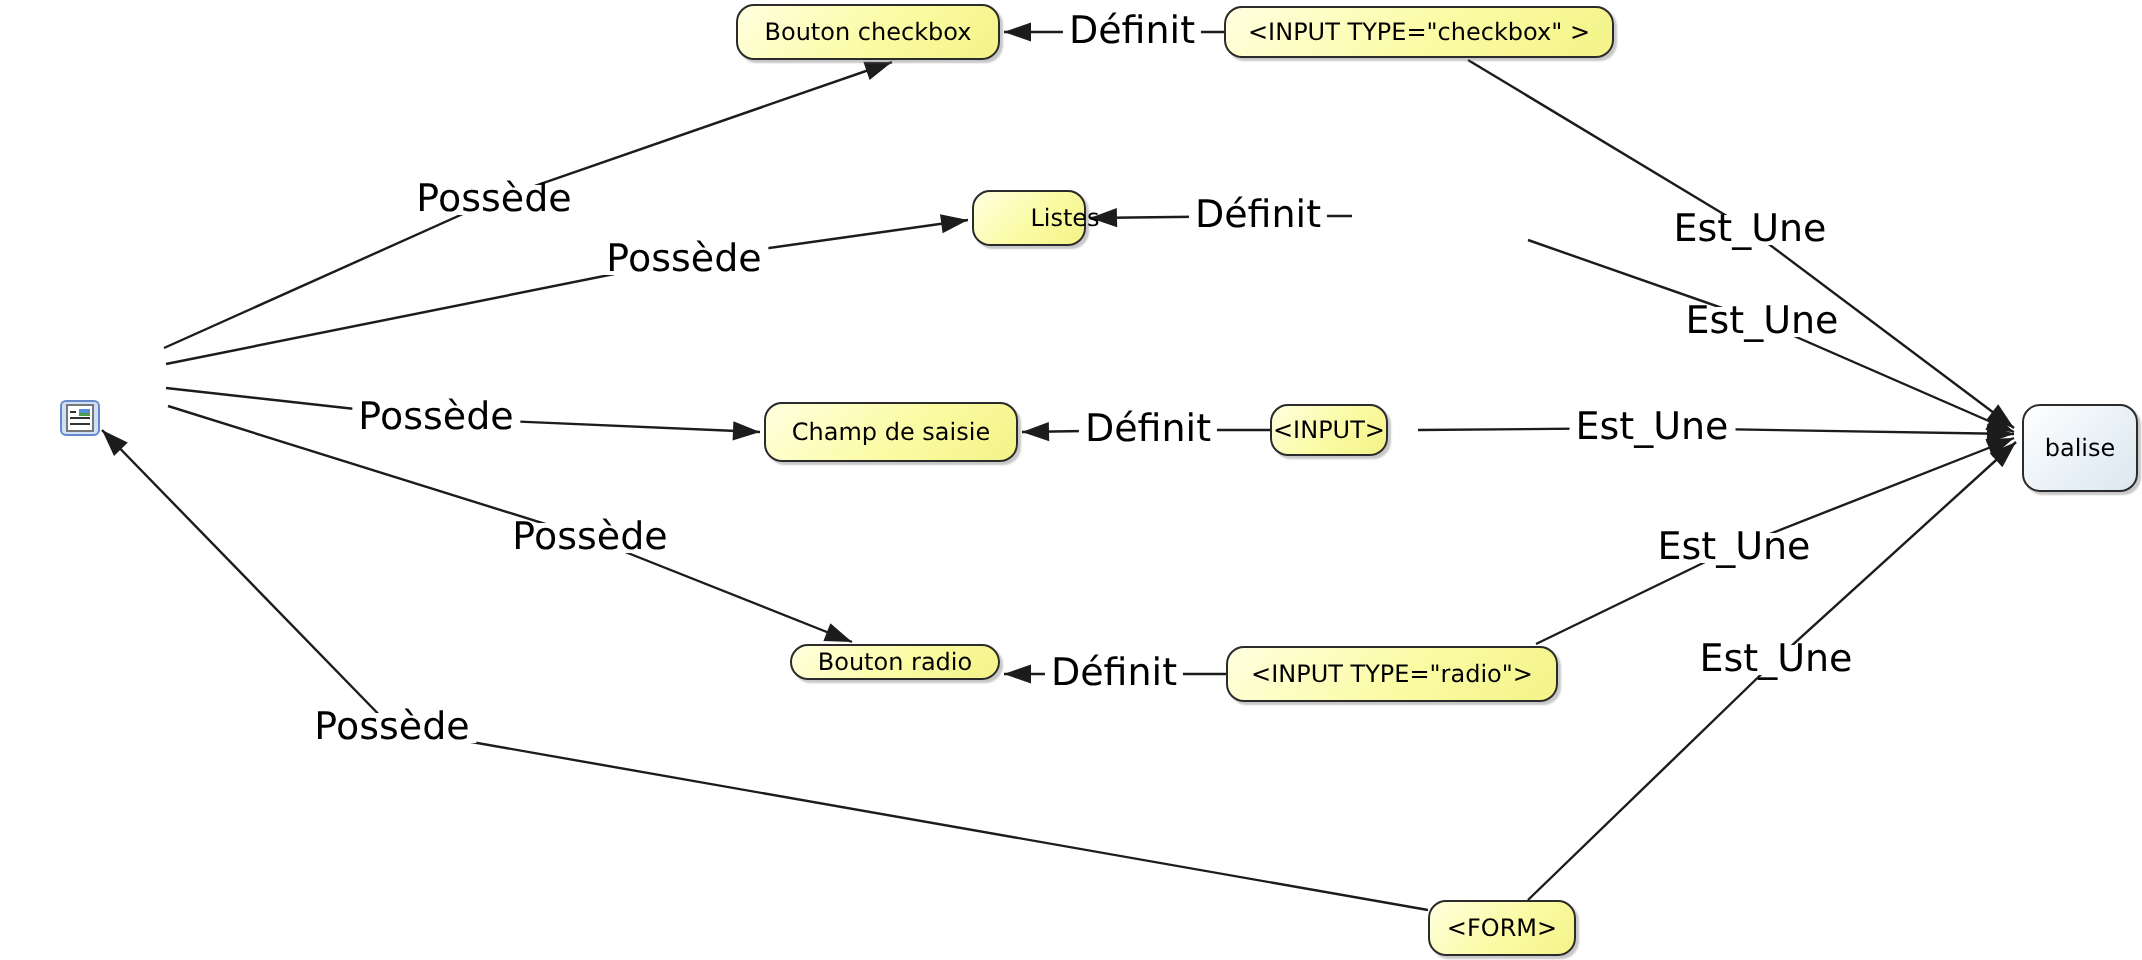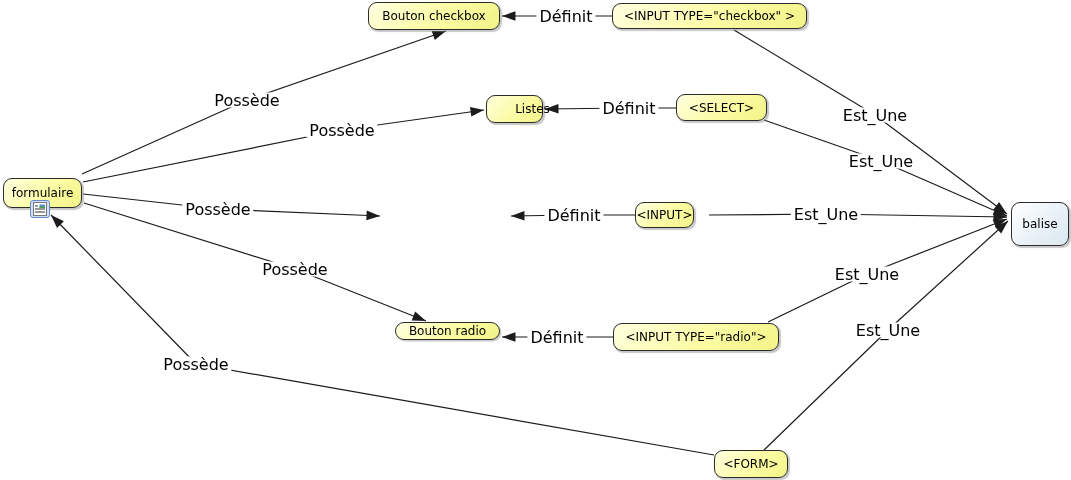--- a/index.html
+++ b/index.html
@@ -19,21 +19,21 @@
     position: absolute;
     left: 0; top: 0;
     width: 1071px;
     height: 480px;
   }
   .edge-label {
     position: absolute;
     transform: translate(-50%, -50%);
     background: #ffffff;
     color: #000000;
-    font-size: 16px;
+    font-size: 19px;
     line-height: 15px;
     padding: 0 3px;
     white-space: nowrap;
     z-index: 3;
   }
   .node {
     position: absolute;
     box-sizing: border-box;
     display: flex;
     align-items: center;
@@ -142,25 +142,24 @@
     <div class="edge-label" style="left: 196px; top: 364px;">Possède</div>
     <div class="edge-label" style="left: 566px; top: 16px;">Définit</div>
     <div class="edge-label" style="left: 629px; top: 108px;">Définit</div>
     <div class="edge-label" style="left: 574px; top: 215px;">Définit</div>
     <div class="edge-label" style="left: 557px; top: 337px;">Définit</div>
     <div class="edge-label" style="left: 875px; top: 115px;">Est_Une</div>
     <div class="edge-label" style="left: 881px; top: 161px;">Est_Une</div>
     <div class="edge-label" style="left: 826px; top: 214px;">Est_Une</div>
     <div class="edge-label" style="left: 867px; top: 274px;">Est_Une</div>
     <div class="edge-label" style="left: 888px; top: 330px;">Est_Une</div>
-    <div class="node yellow" style="left: 3px; top: 178px; width: 79px; height: 30px;">formulaire</div>
     <div class="node yellow" style="left: 368px; top: 2px; width: 132px; height: 28px;">Bouton checkbox</div>
     <div class="node yellow" style="left: 612px; top: 3px; width: 195px; height: 26px;">&lt;INPUT TYPE="checkbox" &gt;</div>
     <div class="node yellow" style="left: 486px; top: 95px; width: 57px; height: 28px; padding-left: 36px;">Listes</div>
-    <div class="node yellow" style="left: 676px; top: 94px; width: 91px; height: 27px;">&lt;SELECT&gt;</div>
+    <div class="node yellow" style="left: 382px; top: 201px; width: 127px; height: 30px;">Champ de saisie</div>
     <div class="node yellow" style="left: 635px; top: 202px; width: 59px; height: 26px;">&lt;INPUT&gt;</div>
     <div class="node yellow" style="left: 395px; top: 322px; width: 105px; height: 18px;">Bouton radio</div>
     <div class="node yellow" style="left: 613px; top: 323px; width: 166px; height: 28px;">&lt;INPUT TYPE="radio"&gt;</div>
     <div class="node yellow" style="left: 714px; top: 450px; width: 74px; height: 28px; text-align: right;">&lt;FORM&gt;</div>
     <div class="node blue" style="left: 1011px; top: 202px; width: 58px; height: 44px;">balise</div>
     <div class="resource-icon" style="left: 30px; top: 200px;"><svg width="20" height="18" viewBox="0 0 20 18">
         <rect x="0.5" y="0.5" width="19" height="17" rx="2.5" fill="#cfe0f7" stroke="#6688cc"></rect>
         <rect x="3.5" y="2.5" width="13" height="13" fill="#ffffff" stroke="#777777" stroke-width="1"></rect>
         <rect x="9.5" y="4.5" width="5.5" height="3.5" fill="#5b8dd6"></rect>
         <rect x="9.5" y="6.5" width="5.5" height="1.5" fill="#4aa04a"></rect>

